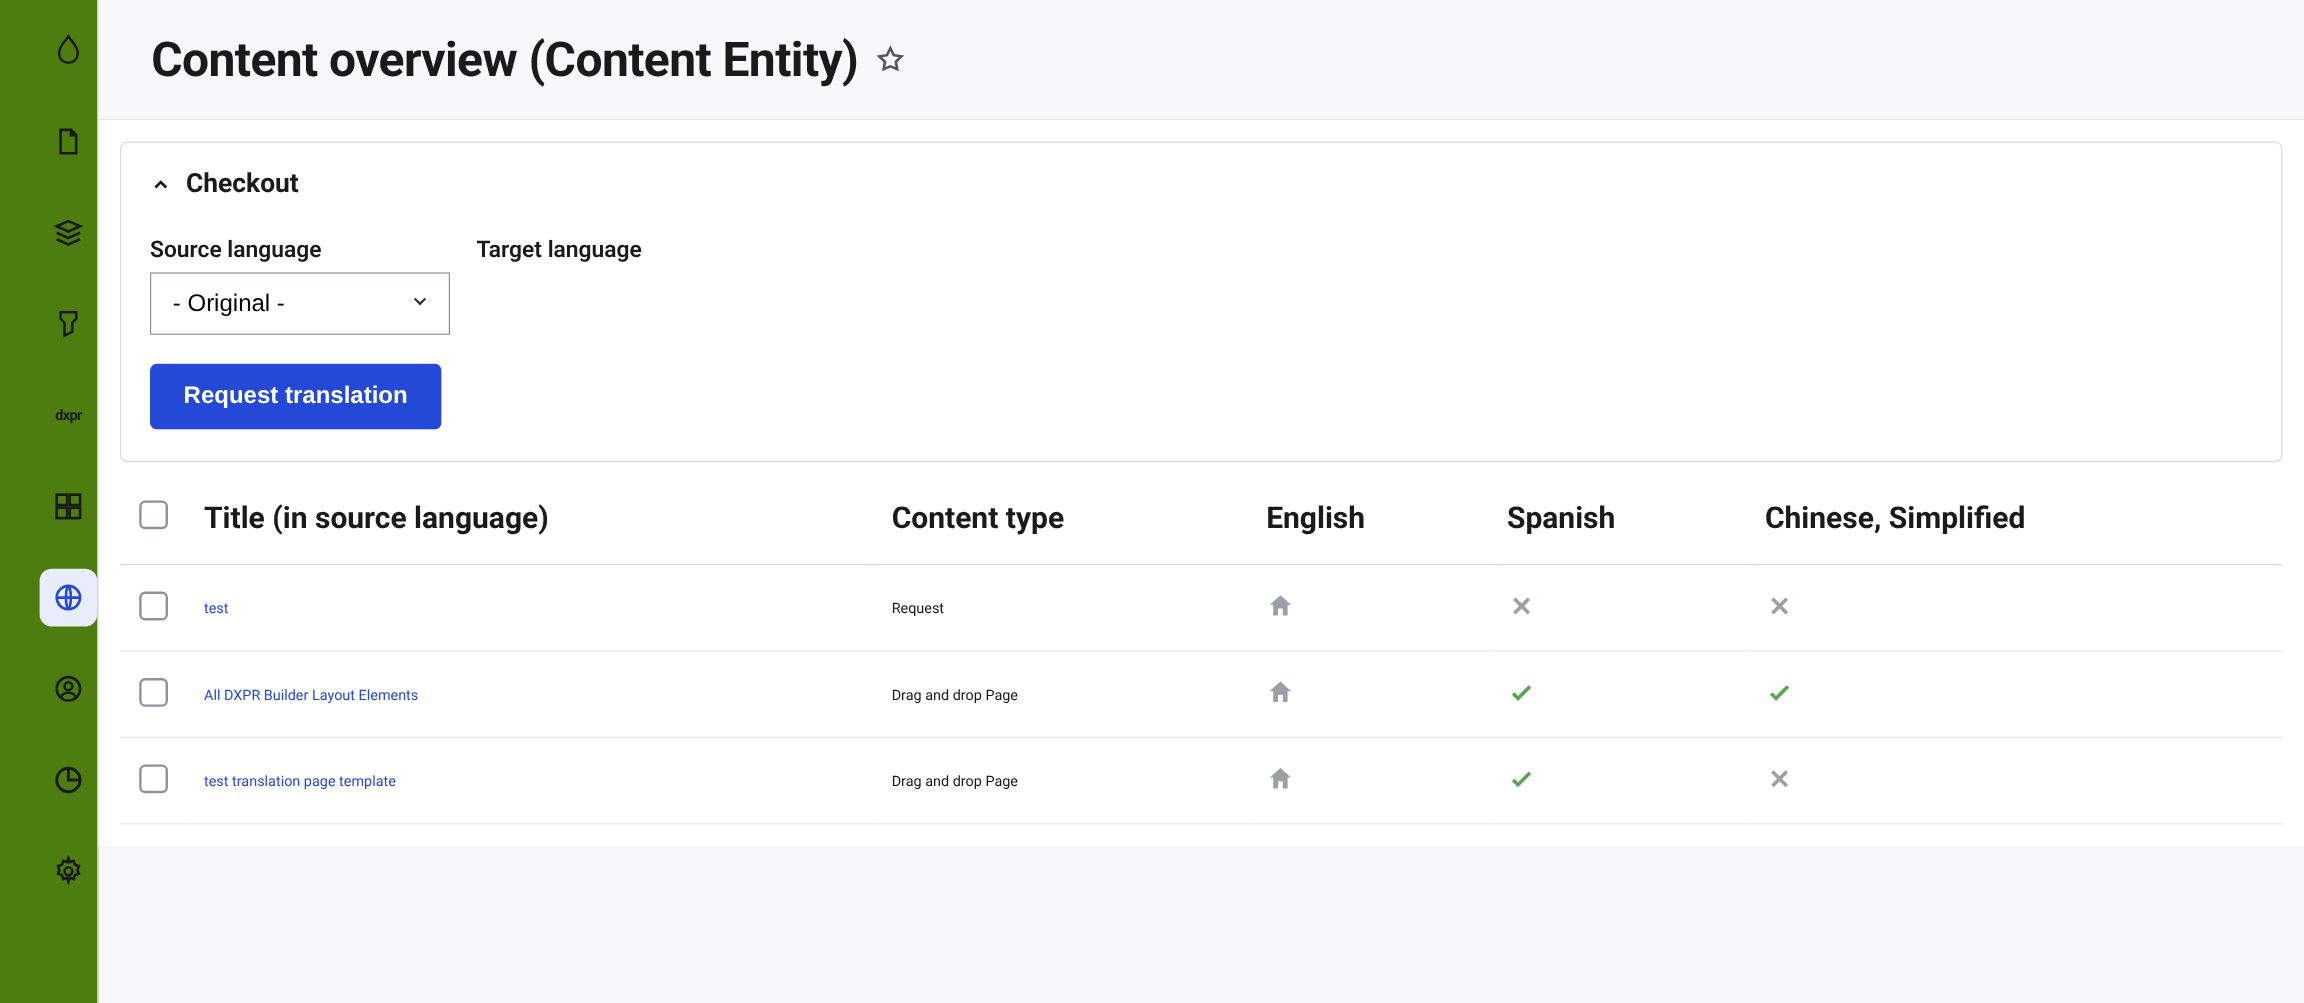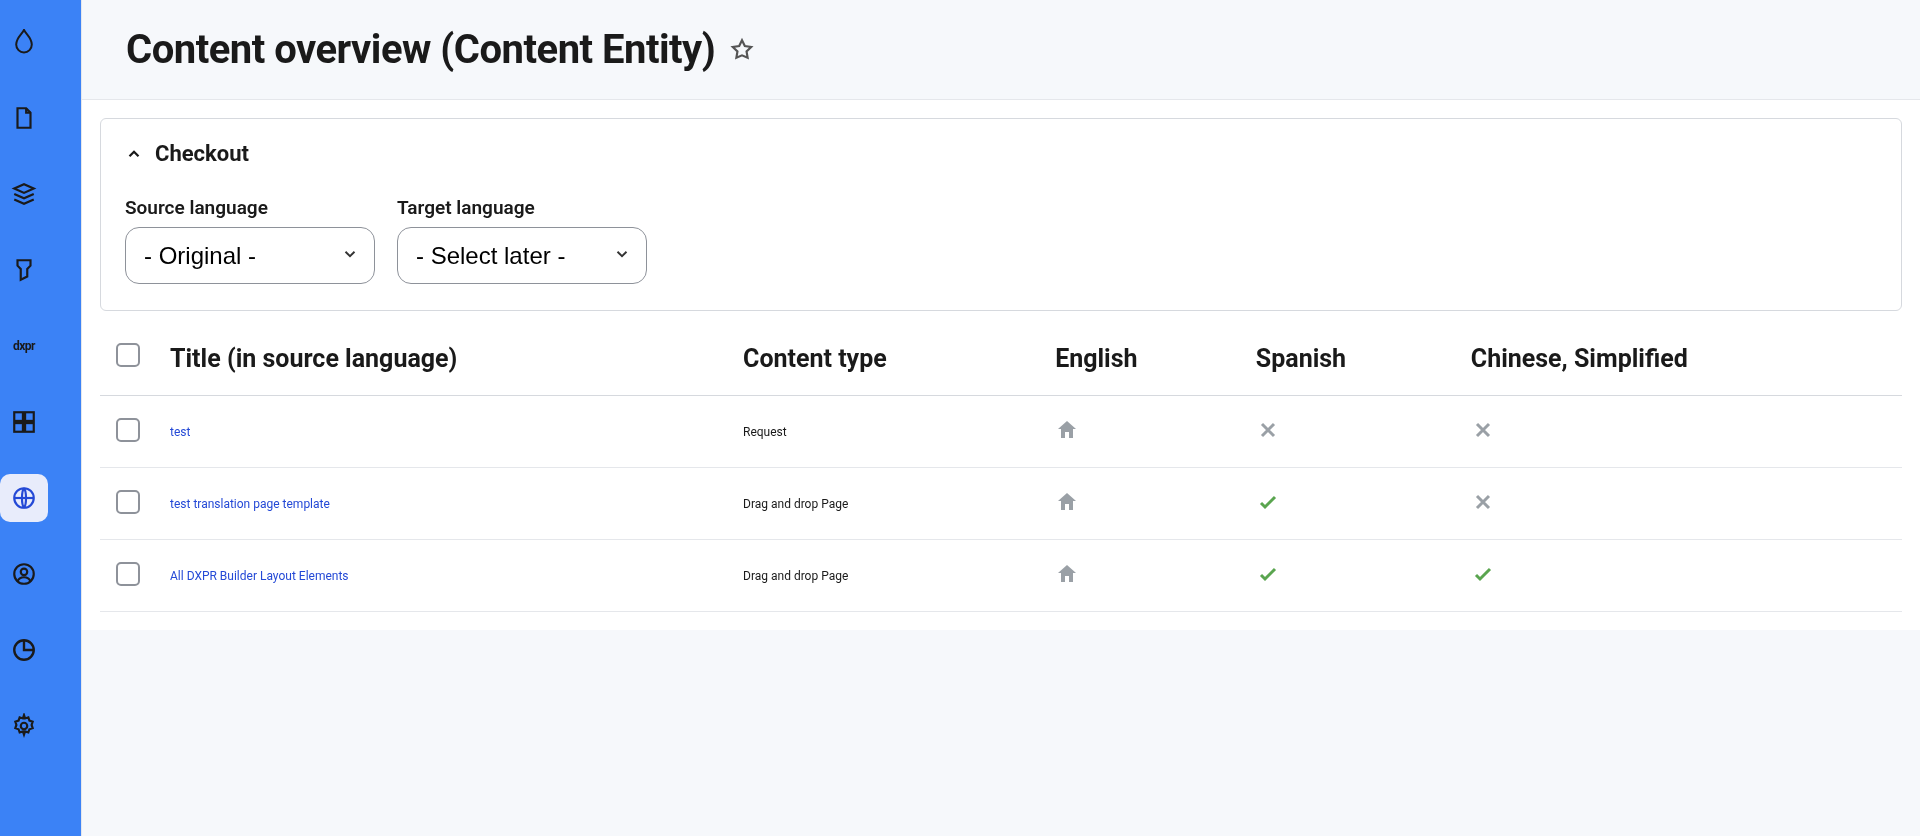--- a/index.html
+++ b/index.html
@@ -5,25 +5,25 @@
   * { box-sizing: border-box; margin: 0; padding: 0; }
   body {
     font-family: -apple-system, BlinkMacSystemFont, "Segoe UI", Roboto, Helvetica, Arial, sans-serif;
     background: #f6f8fb;
     color: #1a1a1a;
     font-size: 16px;
   }
   .layout { display: flex; min-height: 100vh; }
   .sidebar {
     width: 82px;
-    background: #3b82f6;
+    background: #4d7c0f;
     border-right: 1px solid #e5e7eb;
     display: flex;
     flex-direction: column;
-    align-items: flex-start;
+    align-items: flex-end;
     padding-top: 18px;
     gap: 28px;
   }
   .sidebar .nav-item {
     width: 48px; height: 48px;
     display: flex; align-items: center; justify-content: center;
     border-radius: 10px;
     color: #1a1a1a;
     cursor: pointer;
   }
@@ -83,23 +83,23 @@
     margin-bottom: 8px;
   }
   .select-wrap {
     position: relative;
     display: inline-block;
   }
   select.control {
     appearance: none;
     -webkit-appearance: none;
     border: 1px solid #8e929a;
-    border-radius: 14px;
+    border-radius: 0;
     background: #fff;
-    font-size: 24px;
+    font-size: 20px;
     padding: 14px 40px 14px 18px;
     min-width: 250px;
     cursor: pointer;
   }
   .select-wrap .chev {
     position: absolute; right: 16px; top: 50%; transform: translateY(-50%);
     pointer-events: none; color: #333;
   }
   .btn {
     display: inline-flex; align-items: center; justify-content: center;
@@ -251,32 +251,23 @@
                 </select>
                 <span class="chev">
                   <svg width="18" height="18" viewBox="0 0 24 24" fill="none" stroke="currentColor" stroke-width="2.5">
                       <path d="M6 9l6 6 6-6"></path>
                     </svg>
                 </span>
               </div>
             </div>
             <div class="field">
               <label>Target language</label>
-              <div class="select-wrap">
-                <select class="control">
-                  <option>- Select later -</option>
-                </select>
-                <span class="chev">
-                  <svg width="18" height="18" viewBox="0 0 24 24" fill="none" stroke="currentColor" stroke-width="2.5">
-                      <path d="M6 9l6 6 6-6"></path>
-                    </svg>
-                </span>
-              </div>
             </div>
           </div>
+          <button class="btn btn-primary">Request translation</button>
         </section>
 
       </div>
 
       <table class="listing">
         <thead>
           <tr>
             <th><span class="chk"></span></th>
             <th>Title (in source language)</th>
             <th>Content type</th>
@@ -302,55 +293,55 @@
                   </svg>
                 </span></td>
               <td><span class="status-icon cross">
                   <svg viewBox="0 0 24 24" fill="none" stroke="currentColor" stroke-width="3">
                     <path d="M6 6l12 12M18 6L6 18"></path>
                   </svg>
                 </span></td>
             </tr>
             <tr>
               <td><span class="chk"></span></td>
+              <td><a href="#" class="title-link">All DXPR Builder Layout Elements</a></td>
+              <td>Drag and drop Page</td>
+              <td><span class="status-icon">
+                  <svg viewBox="0 0 24 24" fill="currentColor">
+                    <path d="M12 3l9 8h-3v9h-4v-6h-4v6H6v-9H3z"></path>
+                  </svg>
+                </span></td>
+              <td><span class="status-icon check">
+                  <svg viewBox="0 0 24 24" fill="none" stroke="currentColor" stroke-width="3">
+                    <path d="M5 13l4 4 10-10"></path>
+                  </svg>
+                </span></td>
+              <td><span class="status-icon check">
+                  <svg viewBox="0 0 24 24" fill="none" stroke="currentColor" stroke-width="3">
+                    <path d="M5 13l4 4 10-10"></path>
+                  </svg>
+                </span></td>
+            </tr>
+            <tr>
+              <td><span class="chk"></span></td>
               <td><a href="#" class="title-link">test translation page template</a></td>
               <td>Drag and drop Page</td>
               <td><span class="status-icon">
                   <svg viewBox="0 0 24 24" fill="currentColor">
                     <path d="M12 3l9 8h-3v9h-4v-6h-4v6H6v-9H3z"></path>
                   </svg>
                 </span></td>
               <td><span class="status-icon check">
                   <svg viewBox="0 0 24 24" fill="none" stroke="currentColor" stroke-width="3">
                     <path d="M5 13l4 4 10-10"></path>
                   </svg>
                 </span></td>
               <td><span class="status-icon cross">
                   <svg viewBox="0 0 24 24" fill="none" stroke="currentColor" stroke-width="3">
                     <path d="M6 6l12 12M18 6L6 18"></path>
                   </svg>
                 </span></td>
             </tr>
-            <tr>
-              <td><span class="chk"></span></td>
-              <td><a href="#" class="title-link">All DXPR Builder Layout Elements</a></td>
-              <td>Drag and drop Page</td>
-              <td><span class="status-icon">
-                  <svg viewBox="0 0 24 24" fill="currentColor">
-                    <path d="M12 3l9 8h-3v9h-4v-6h-4v6H6v-9H3z"></path>
-                  </svg>
-                </span></td>
-              <td><span class="status-icon check">
-                  <svg viewBox="0 0 24 24" fill="none" stroke="currentColor" stroke-width="3">
-                    <path d="M5 13l4 4 10-10"></path>
-                  </svg>
-                </span></td>
-              <td><span class="status-icon check">
-                  <svg viewBox="0 0 24 24" fill="none" stroke="currentColor" stroke-width="3">
-                    <path d="M5 13l4 4 10-10"></path>
-                  </svg>
-                </span></td>
-            </tr>
           </tbody>
       </table>
     </div>
   </main>
 </div>
 
 </body></html>

